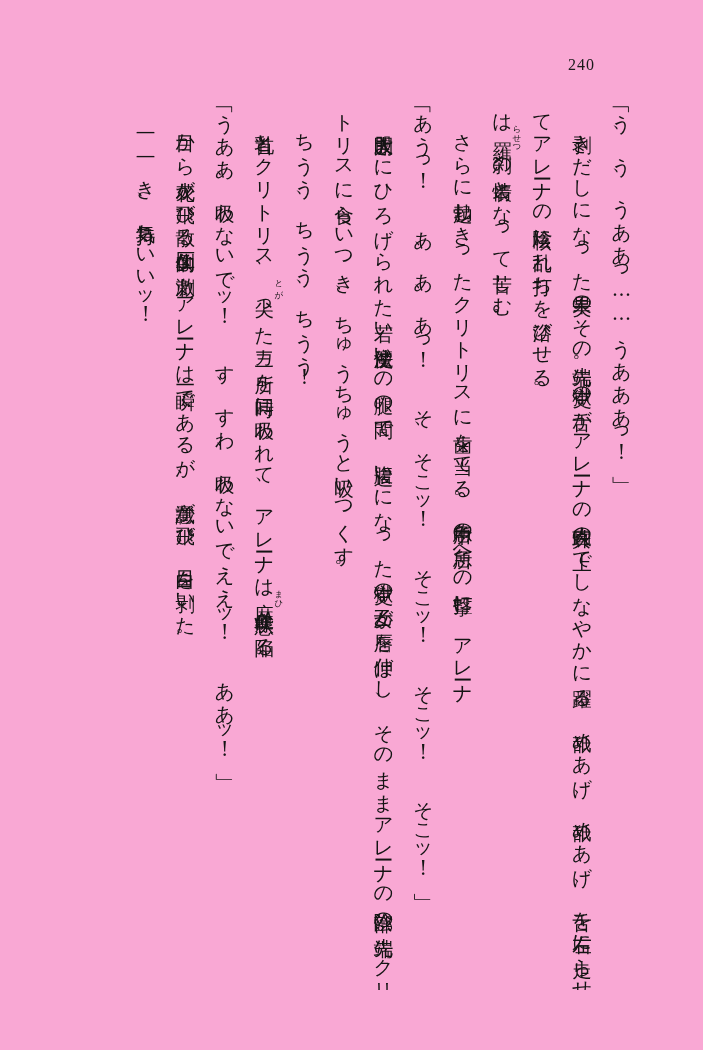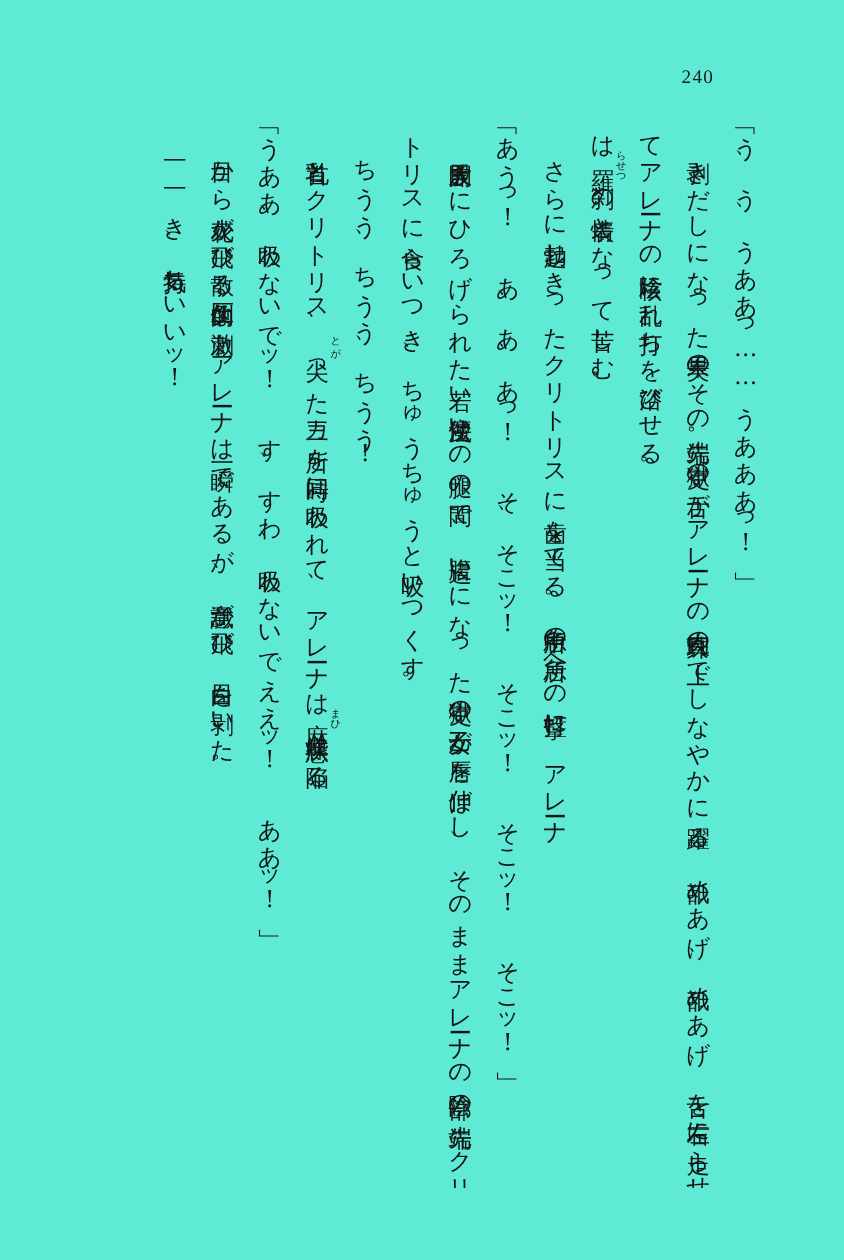--- a/index.html
+++ b/index.html
@@ -11,21 +11,21 @@
     width: 703px;
     height: 1050px;
     overflow: hidden;
     font-family: "DejaVu Serif", serif;
     color: #111111;
   }
   .page {
     position: relative;
     width: 703px;
     height: 1050px;
-    background: #5eead4;
+    background: #f9a8d4;
   }
   .page-number {
     position: absolute;
     top: 56px;
     right: 108px;
     font-family: "Liberation Serif", serif;
     font-size: 16px;
     letter-spacing: 1px;
     color: #1a1a1a;
   }

